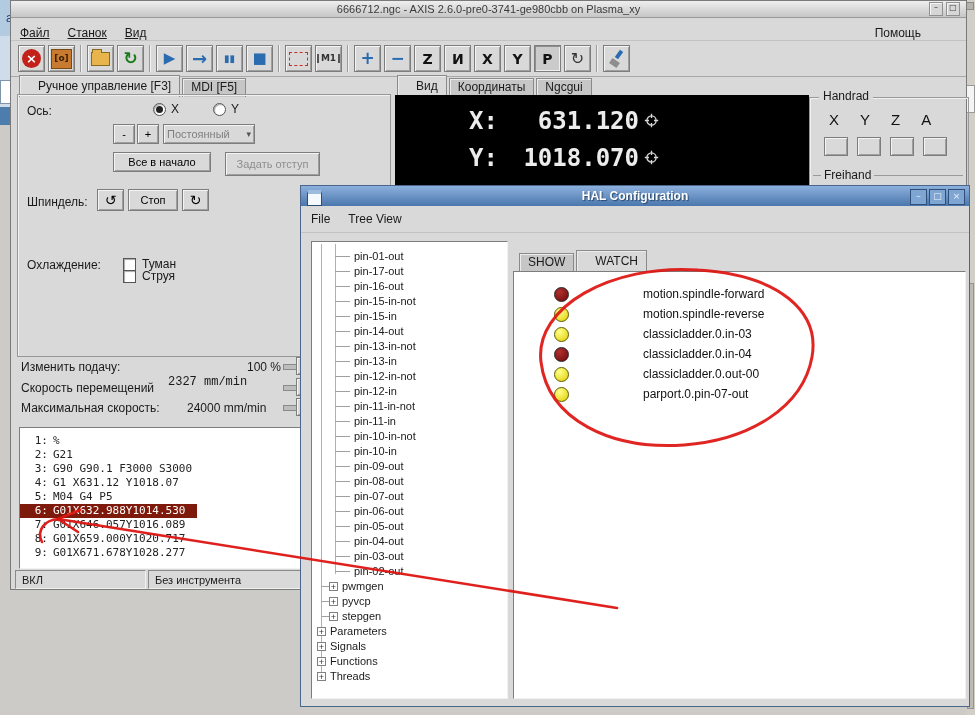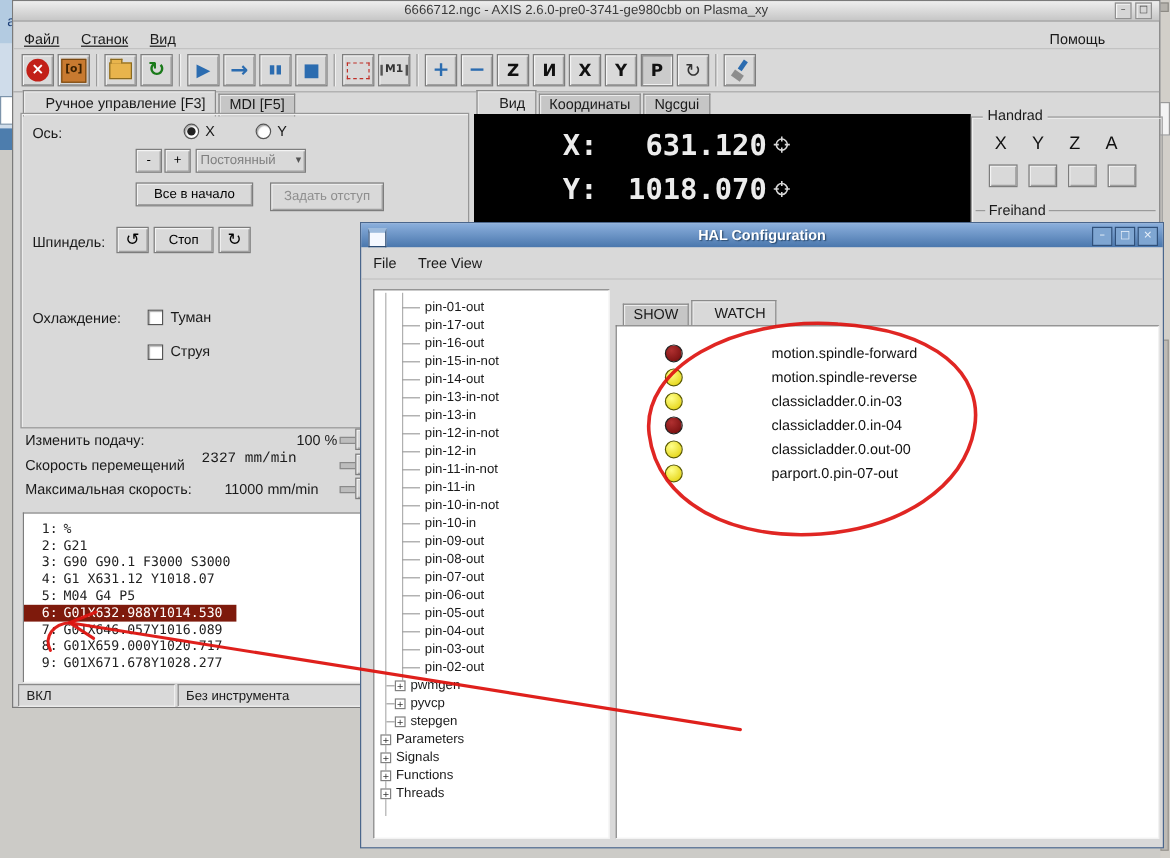--- a/index.html
+++ b/index.html
@@ -109,21 +109,21 @@
   .combo .arr{margin-left:auto;margin-right:3px;font-size:9px;color:#555;font-family:"DejaVu Sans",sans-serif;}
   .btn-home{left:102px;top:151px;width:98px;height:20px;}
   .btn-offset{left:214px;top:151px;width:95px;height:24px;color:#8e8e8e;}
   .lab-spindle{left:16px;top:194px;}
   .btn-sccw{left:86px;top:188px;width:27px;height:22px;font-family:"DejaVu Sans",sans-serif;font-size:14px;}
   .btn-sstop{left:117px;top:188px;width:50px;height:22px;}
   .btn-scw{left:171px;top:188px;width:27px;height:22px;font-family:"DejaVu Sans",sans-serif;font-size:14px;}
   .lab-cool{left:16px;top:257px;}
   .chk{position:absolute;display:flex;align-items:center;gap:6px;font-size:12px;}
   .chk-mist{left:112px;top:256px;}
-  .chk-flood{left:112px;top:285px;justify-content:flex-end;}
+  .chk-flood{left:112px;top:268px;justify-content:flex-end;}
   .cbox{width:11px;height:11px;background:#fff;border:1px solid #555;box-shadow:inset 1px 1px 1px #aaa;}
   .lab-feed{left:10px;top:359px;}
   .val-feed{left:236px;top:359px;}
   .lab-jspd{left:10px;top:380px;}
   .val-jspd{left:157px;top:374px;font-family:Liberation Mono, monospace;}
   .lab-maxv{left:10px;top:400px;}
   .val-maxv{left:176px;top:400px;}
   .sl{position:absolute;width:27px;height:19px;}
   .sl1{left:272px;top:355px;}
   .sl2{left:272px;top:376px;}
@@ -385,21 +385,21 @@
         <div class="track"></div>
         <div class="hnd"></div>
       </div>
     <span class="lbl lab-jspd">Скорость перемещений</span>
     <span class="lbl val-jspd">2327 mm/min</span>
     <div class="sl sl2">
         <div class="track"></div>
         <div class="hnd"></div>
       </div>
     <span class="lbl lab-maxv">Максимальная скорость:</span>
-    <span class="lbl val-maxv">11000 mm/min</span>
+    <span class="lbl val-maxv">24000 mm/min</span>
     <div class="sl sl3">
         <div class="track"></div>
         <div class="hnd"></div>
       </div>
 
     <div class="gcode">
 
     <div class="gline">
           <span class="gno">1:</span>
           <span class="gtx">%</span>
@@ -515,20 +515,21 @@
     <div class="hal-tree">
       <div class="tree">
         <div class="vline vl1"></div>
         <div class="vline vl2"></div>
         <div>
 
         <div class="trow pin"><span>pin-01-out</span></div>
             <div class="trow pin"><span>pin-17-out</span></div>
             <div class="trow pin"><span>pin-16-out</span></div>
             <div class="trow pin"><span>pin-15-in-not</span></div>
+            <div class="trow pin"><span>pin-15-in</span></div>
             <div class="trow pin"><span>pin-14-out</span></div>
             <div class="trow pin"><span>pin-13-in-not</span></div>
             <div class="trow pin"><span>pin-13-in</span></div>
             <div class="trow pin"><span>pin-12-in-not</span></div>
             <div class="trow pin"><span>pin-12-in</span></div>
             <div class="trow pin"><span>pin-11-in-not</span></div>
             <div class="trow pin"><span>pin-11-in</span></div>
             <div class="trow pin"><span>pin-10-in-not</span></div>
             <div class="trow pin"><span>pin-10-in</span></div>
             <div class="trow pin"><span>pin-09-out</span></div>

